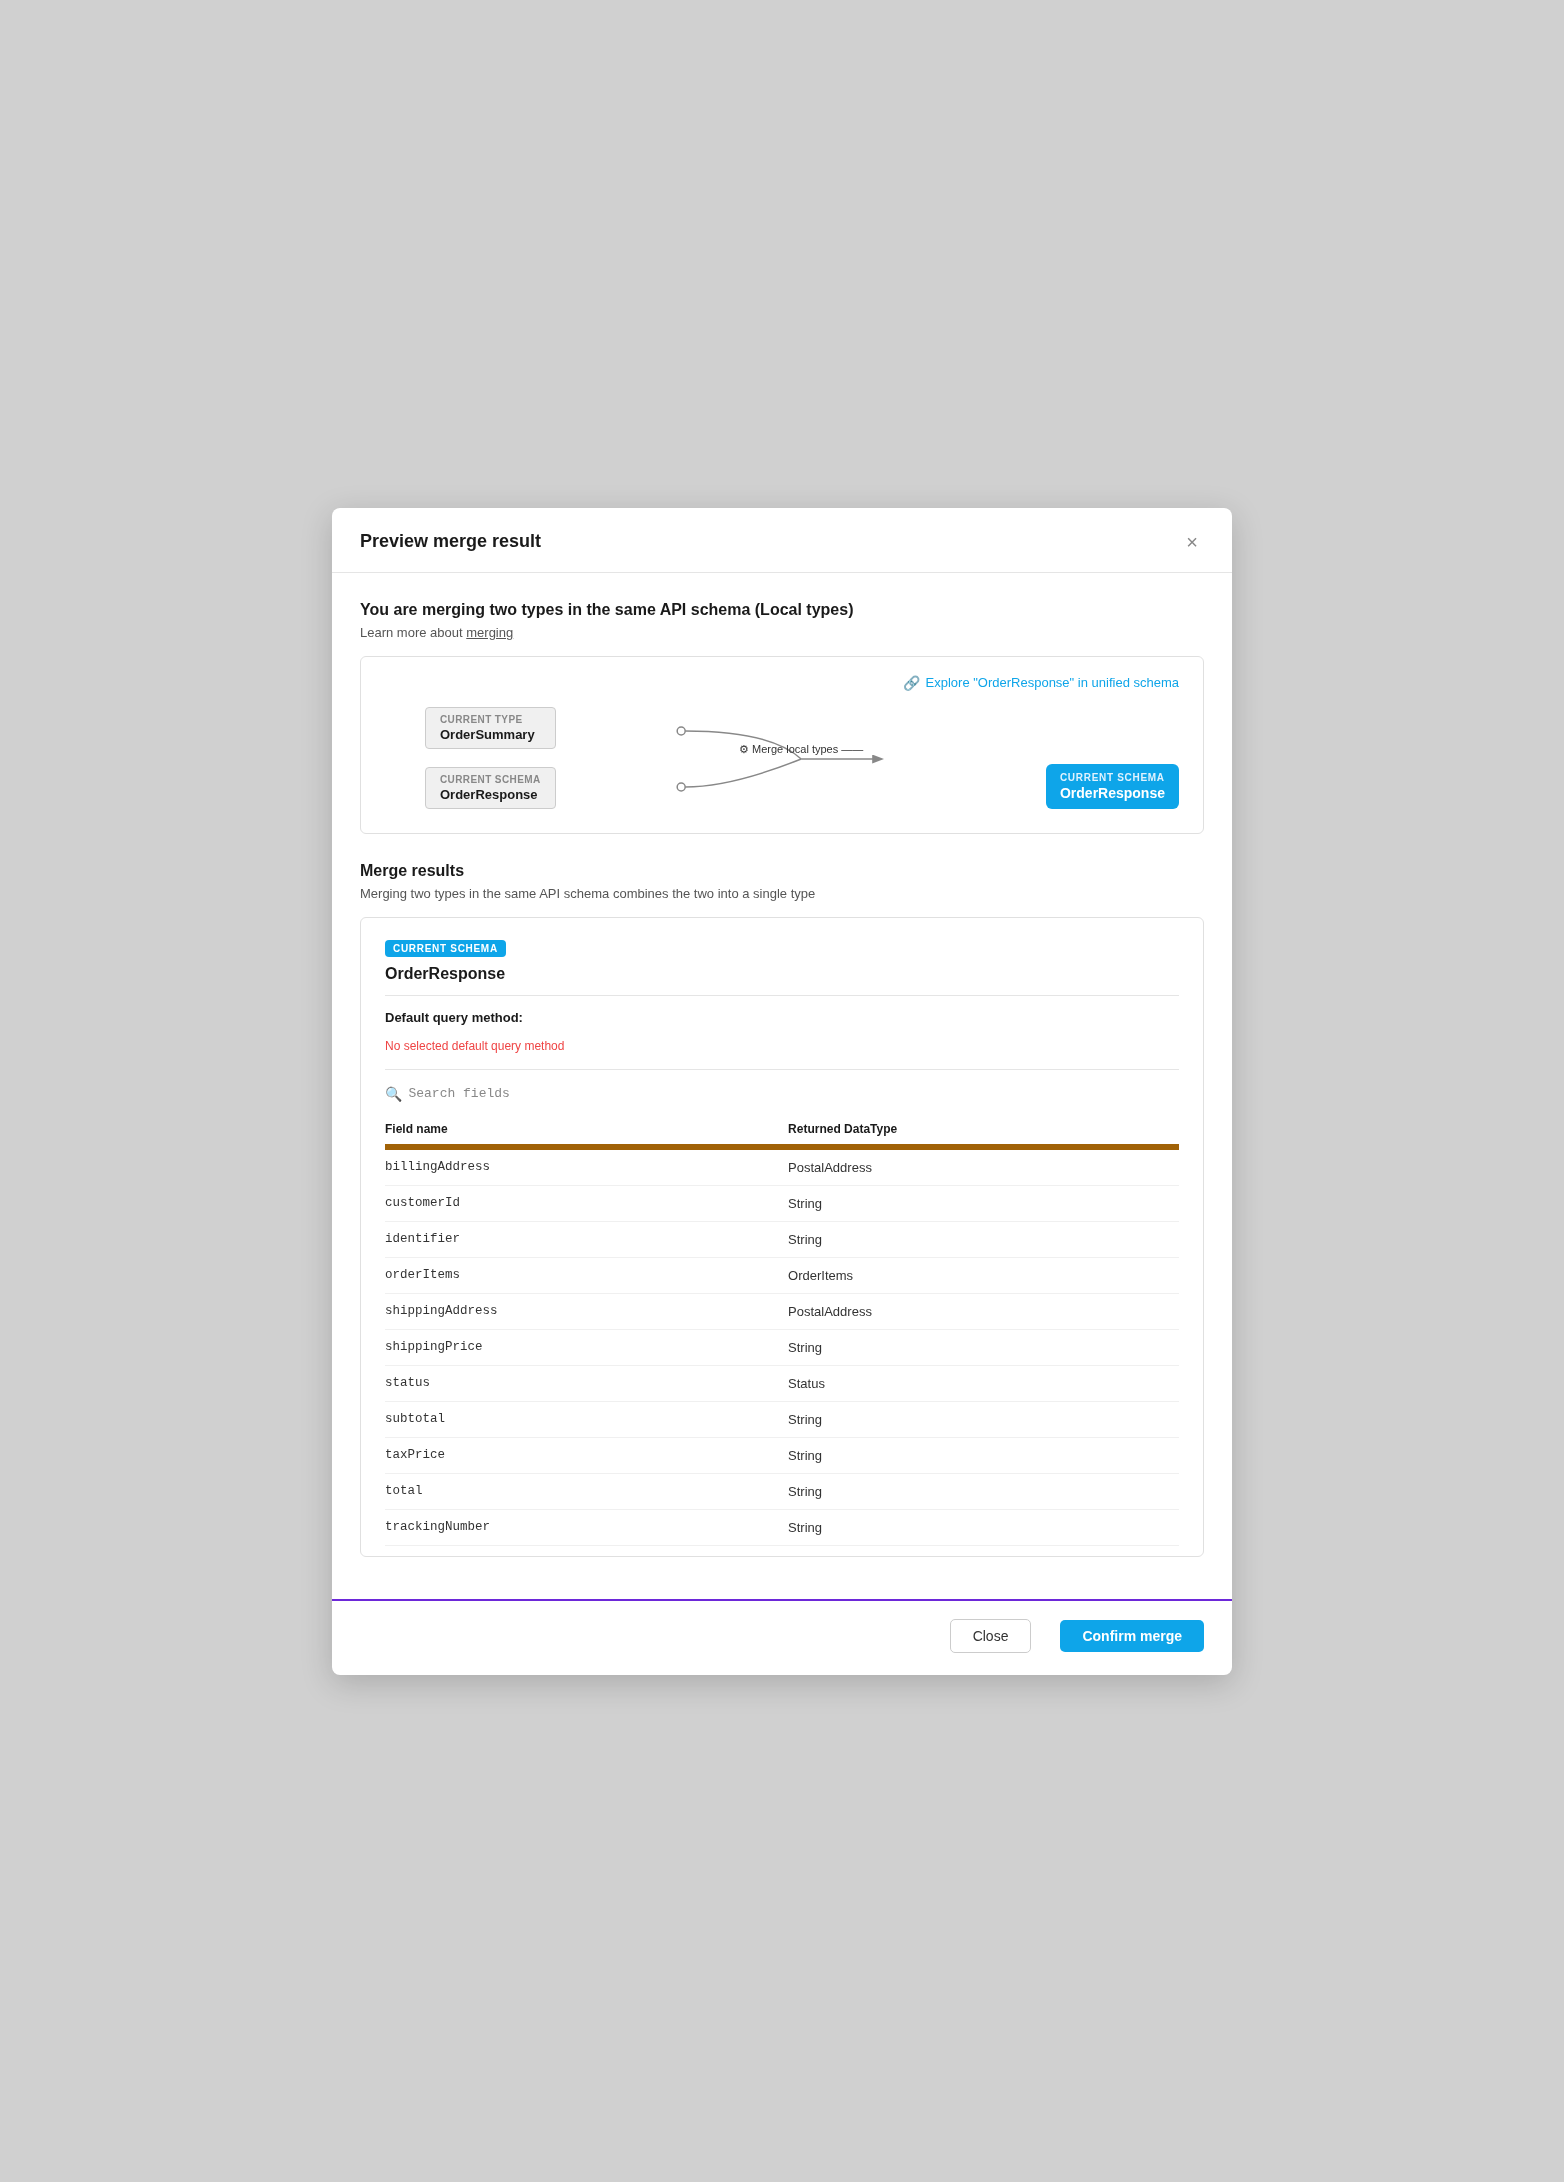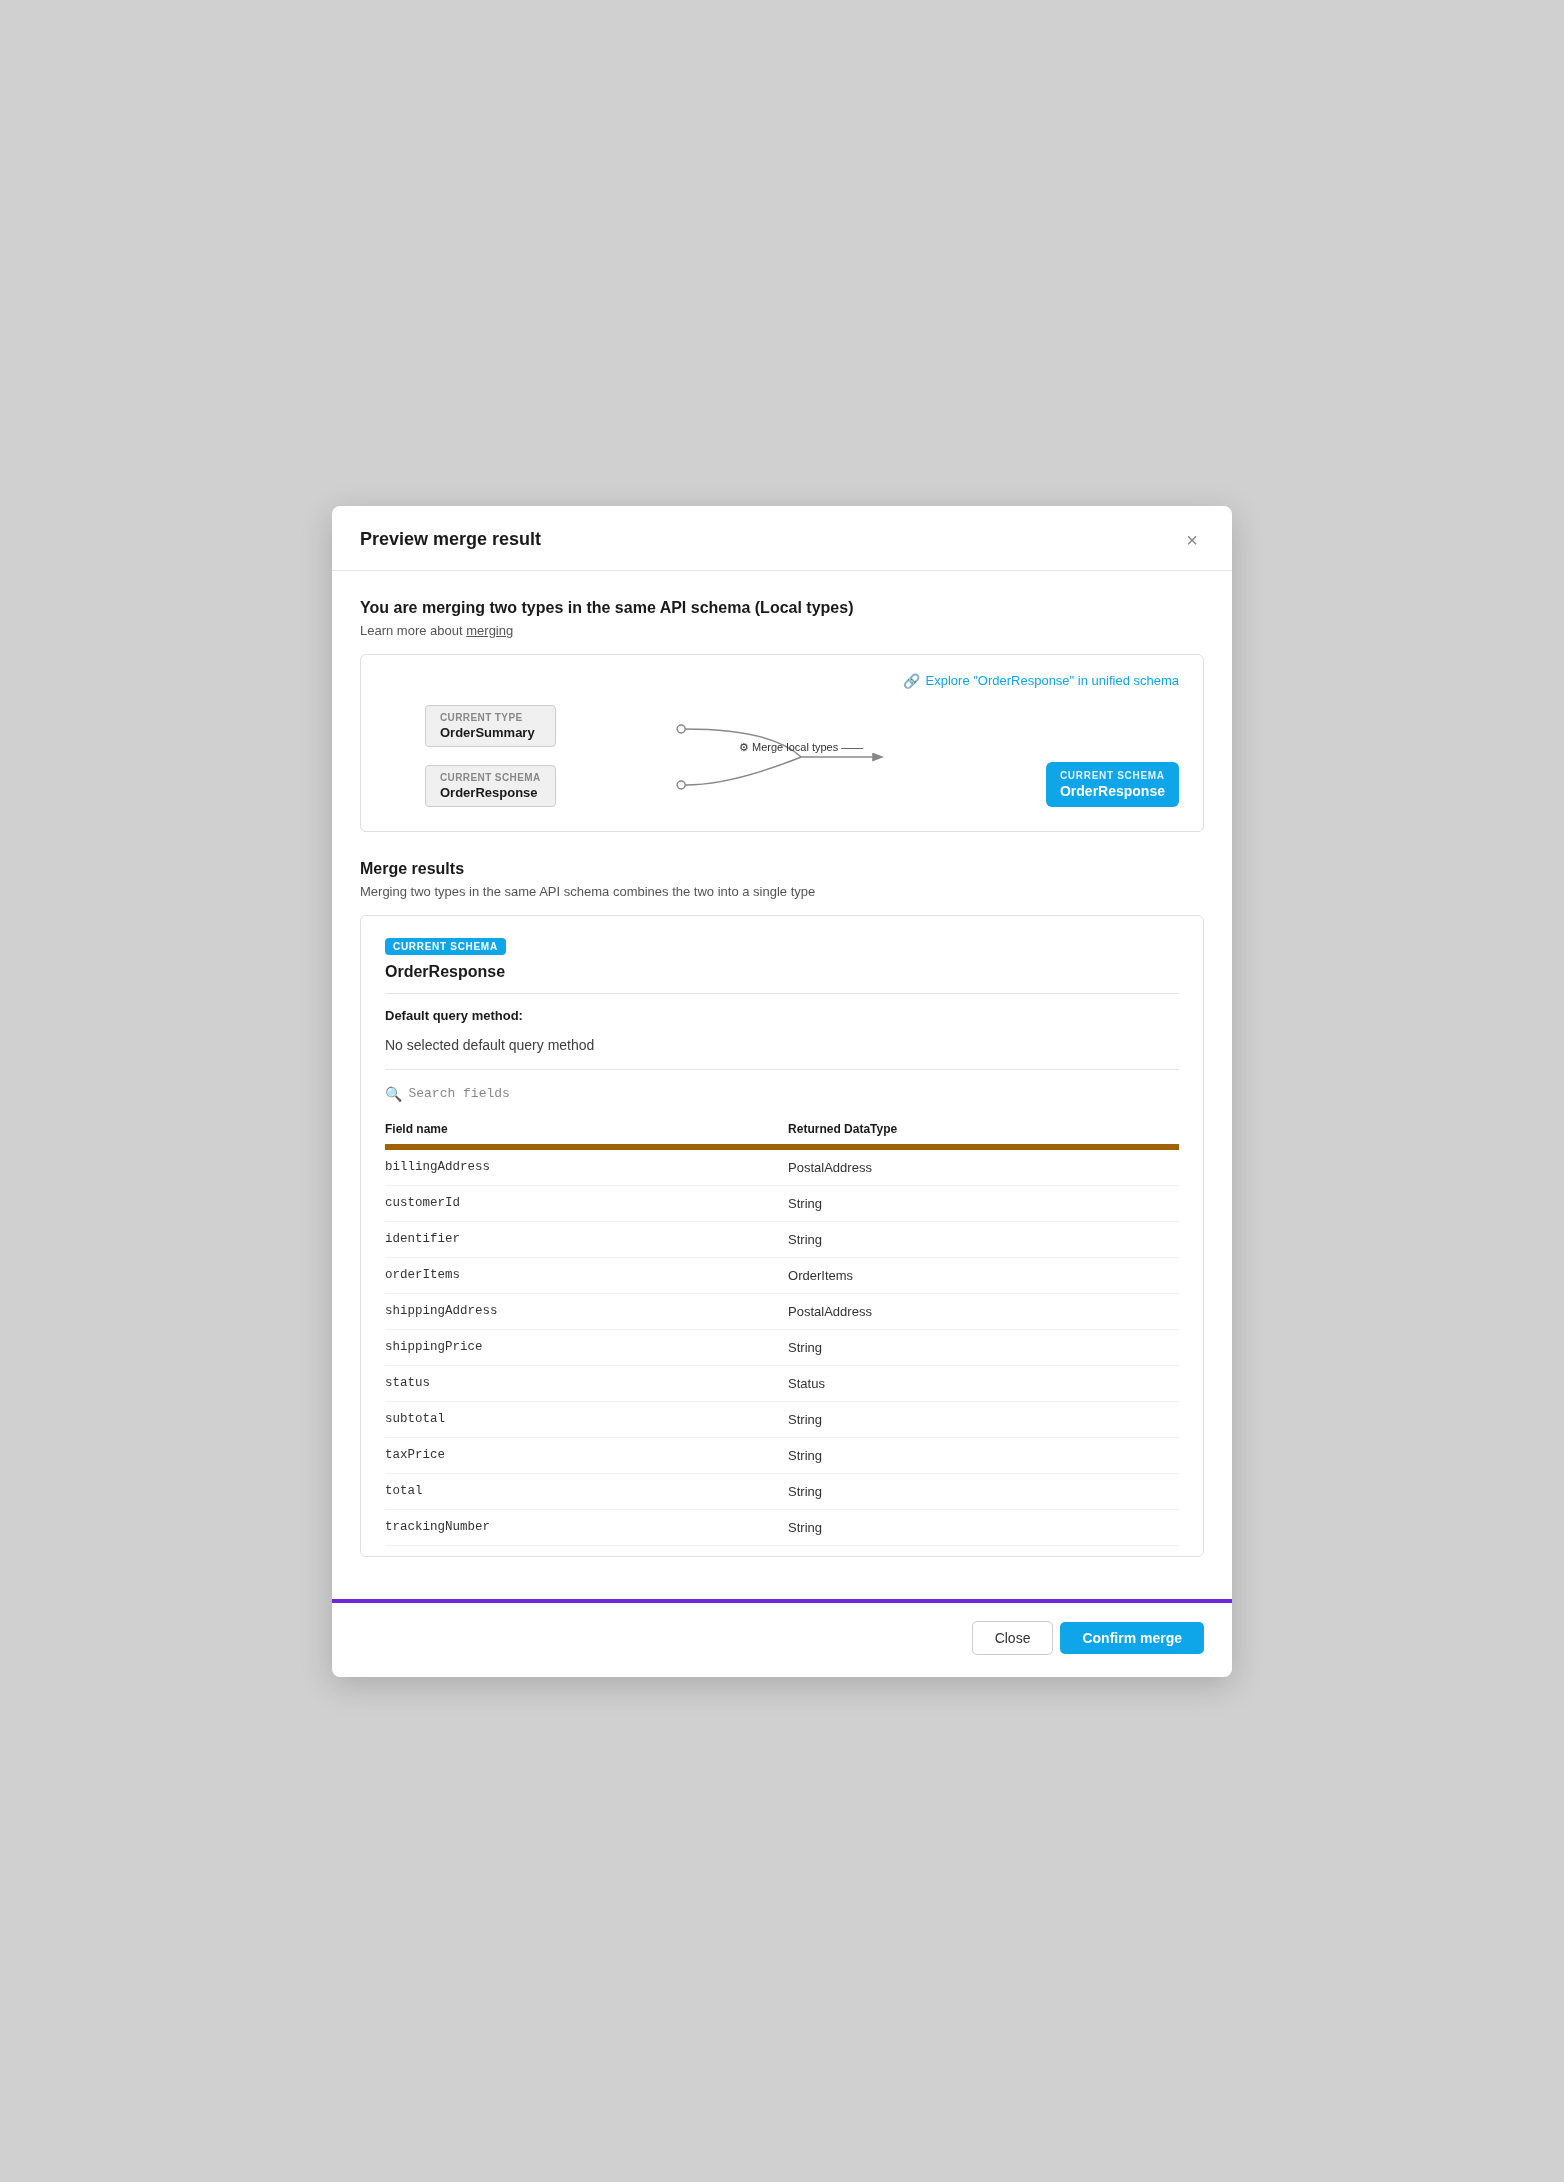--- a/index.html
+++ b/index.html
@@ -182,22 +182,22 @@
       padding-bottom: 16px;
       border-bottom: 1px solid #e5e5e5;
     }
     .default-query-label {
       font-size: 13px;
       font-weight: 700;
       color: #1a1a1a;
       margin-bottom: 14px;
     }
     .default-query-value {
-      font-size: 14px;
-      color: #404040;
+      font-size: 12px;
+      color: #ef4444;
     }
     .search-row {
       display: flex;
       align-items: center;
       gap: 6px;
       margin-bottom: 14px;
       margin-top: 4px;
     }
     .search-icon-span {
       color: #aaa;
@@ -229,23 +229,23 @@
     }
     .fields-table td.datatype {
       color: #333;
       font-family: -apple-system, BlinkMacSystemFont, 'Segoe UI', Arial, sans-serif;
       font-size: 13px;
     }
     .modal-footer {
       display: flex;
       justify-content: flex-end;
       align-items: center;
-      gap: 7px;
+      gap: 29px;
       padding: 18px 28px 22px 28px;
-      border-top: 4px solid #6d28d9;
+      border-top: 2px solid #6d28d9;
     }
     .btn-close {
       padding: 8px 22px;
       border: 1px solid #ccc;
       border-radius: 5px;
       background: #fff;
       color: #333;
       font-size: 14px;
       cursor: pointer;
     }

